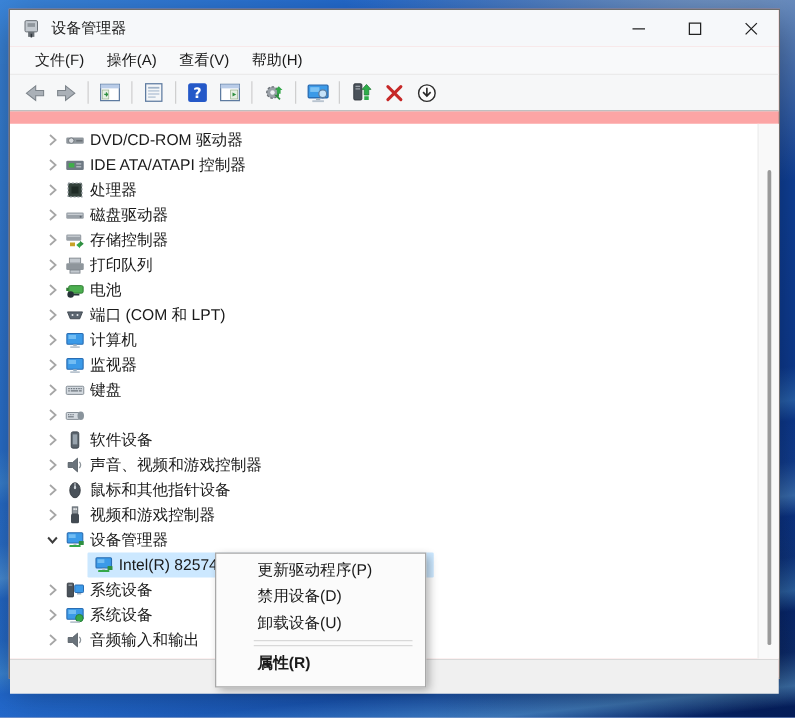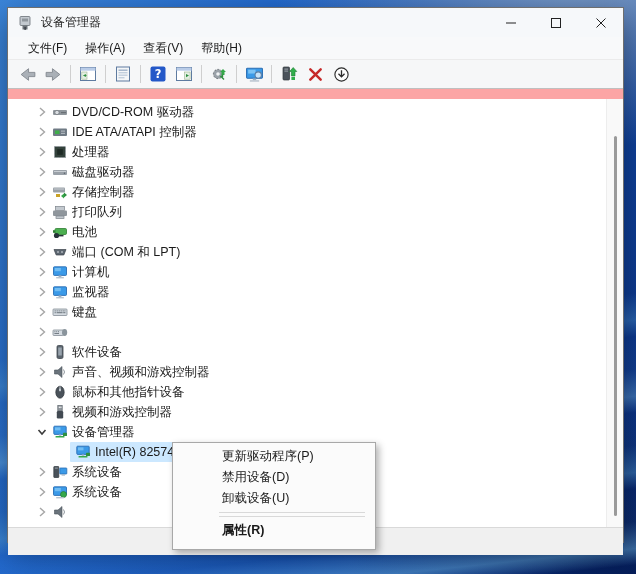--- a/index.html
+++ b/index.html
@@ -60,24 +60,24 @@
   .child-sel .ticon{margin-left:0;}
   
   .sbar{position:absolute;top:0;right:0;width:16px;height:100%;
     background:#f9f9f9;border-left:1px solid #ededed;}
   .sthumb{position:absolute;right:6px;top:37px;width:3px;height:380px;
     background:#9a9a9a;border-radius:2px;}
   
   .statusbar{height:27px;background:#f0f0f0;border-top:1px solid #d9d9d9;}
   
   .ctxmenu{
-    position:absolute;left:172px;top:442px;width:204px;
+    position:absolute;left:172px;top:442px;width:169px;
     background:#fbfbfb;border:1px solid #a8a8a8;box-sizing:border-box;
     box-shadow:3px 3px 7px rgba(0,0,0,.30);
-    padding:3px 0 8px 16px;font-size:12.5px;z-index:5;
+    padding:3px 0 8px 0;font-size:12.5px;z-index:5;
   }
   .ctx-item{height:21px;line-height:21px;padding-left:33px;}
   .ctx-item.bold{font-weight:bold;}
   .ctx-sep{height:1px;background:#d9d9d9;margin:3px 10px 3px 30px;}
   svg{overflow:visible;}
 </style>
 </head>
 <body>
 
 <svg width="0" height="0" style="position:absolute">
@@ -556,20 +556,21 @@
           </svg>
         <span class="tlabel">系统设备</span>
       </div>
       <div class="trow">
         <svg class="chev">
             <use href="#i-chev-r" width="12" height="12"></use>
           </svg>
         <svg class="ticon">
             <use href="#i-spk" width="16" height="16"></use>
           </svg>
+        <span class="tlabel">音频输入和输出</span>
       </div>
 
     </div>
     <div class="sbar">
       <div class="sthumb"></div>
     </div>
   </div>
 
   <div class="statusbar"></div>
 </div>

